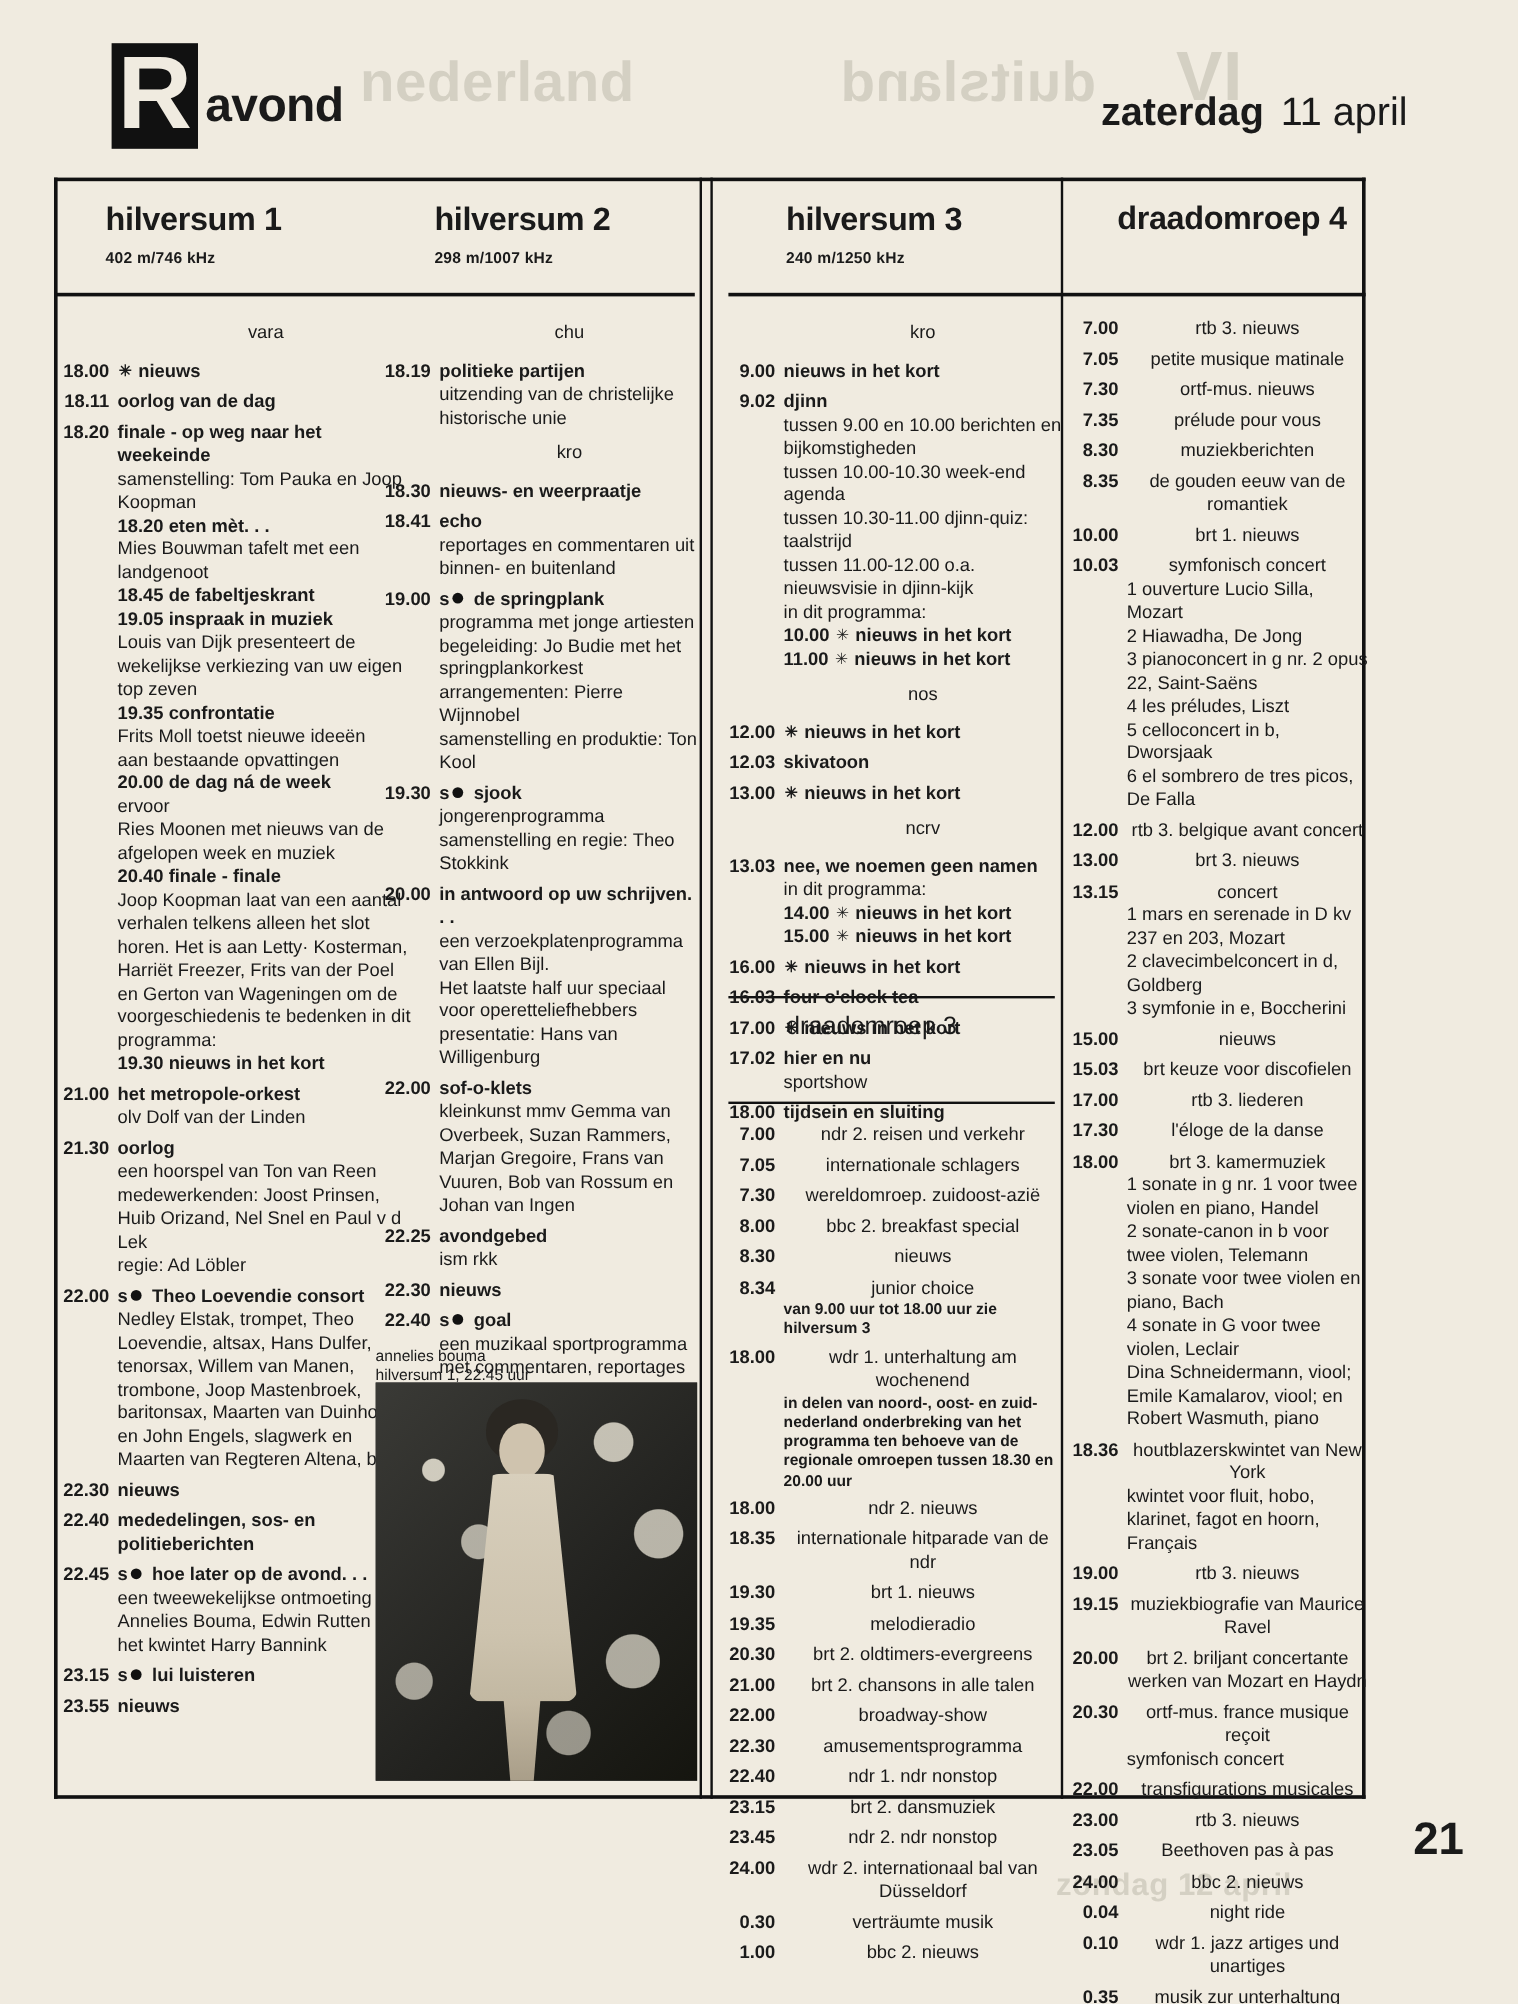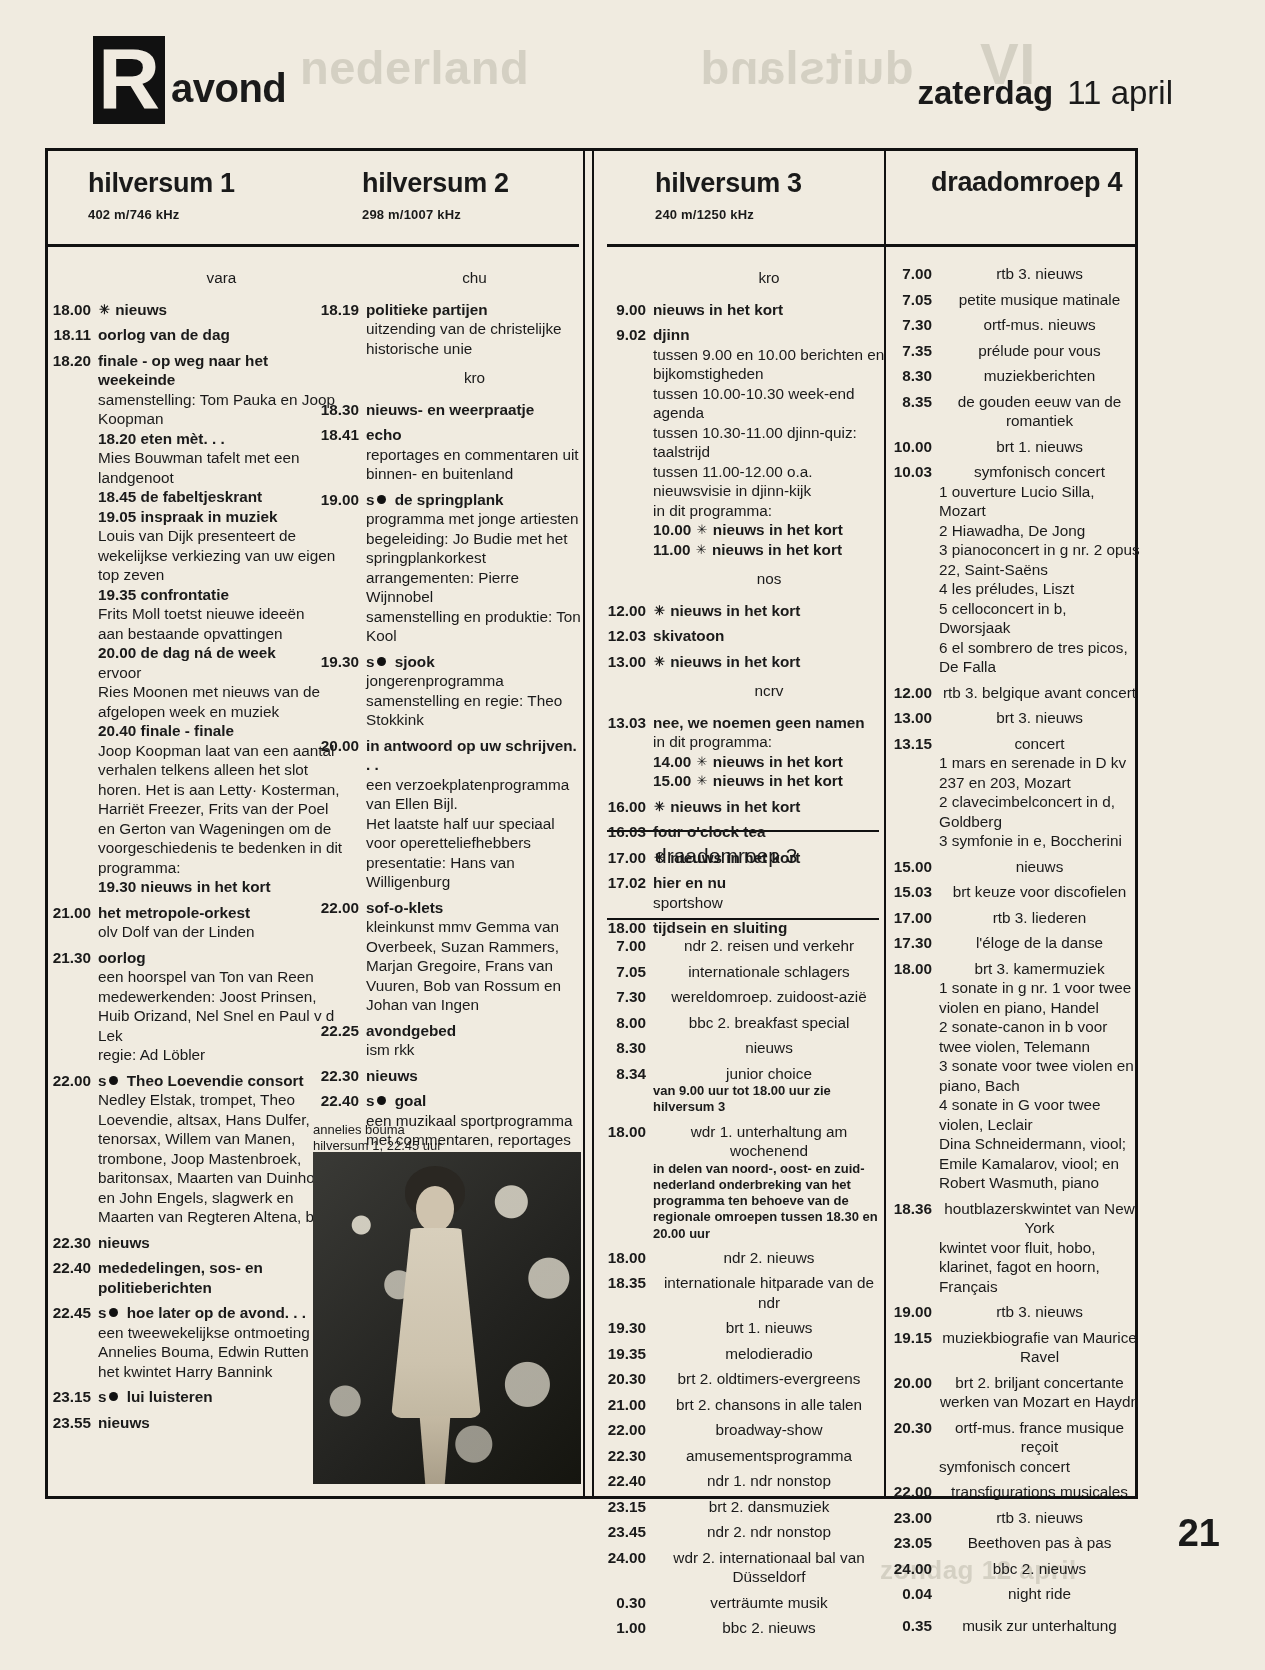--- a/index.html
+++ b/index.html
@@ -815,20 +815,24 @@
       <div class="row">
         <span class="t">24.00</span>
         <span class="d n"><span>bbc 2. nieuws</span></span>
       </div>
       <div class="gap-s"></div>
       <div class="row">
         <span class="t">0.04</span>
         <span class="d n"><span>night ride</span></span>
       </div>
       <div class="gap-s"></div>
+      <div class="row">
+        <span class="t">0.10</span>
+        <span class="d n"><span>wdr 1. jazz artiges und unartiges</span></span>
+      </div>
       <div class="gap-s"></div>
       <div class="row">
         <span class="t">0.35</span>
         <span class="d n"><span>musik zur unterhaltung</span></span>
       </div>
     </div>
 
   <div class="photo-caption" id="photo-caption">
       <div>annelies bouma</div>
       <div>hilversum 1, 22.45 uur</div>

